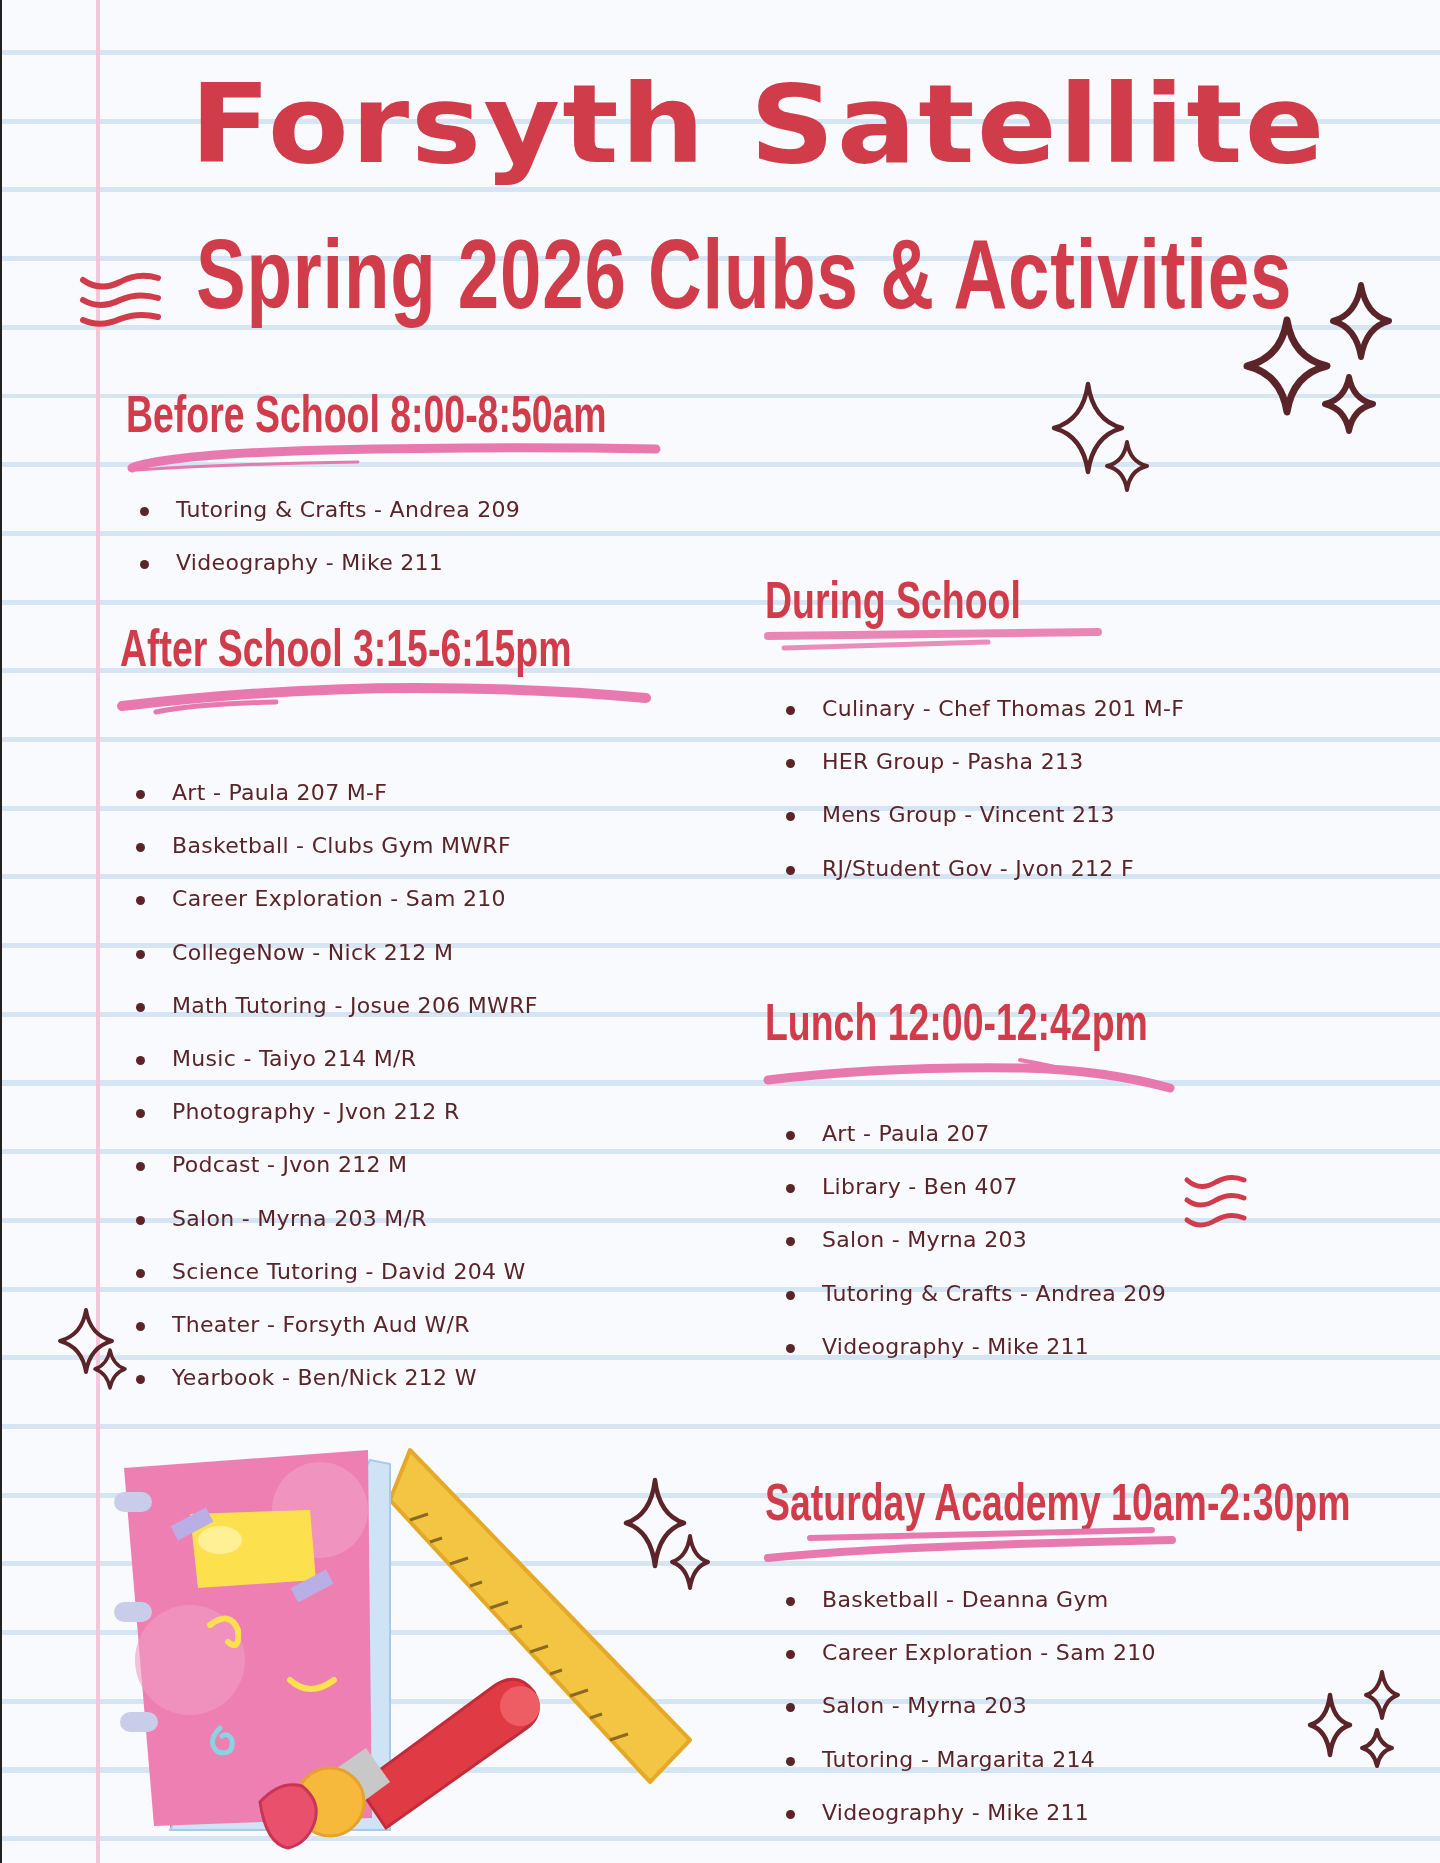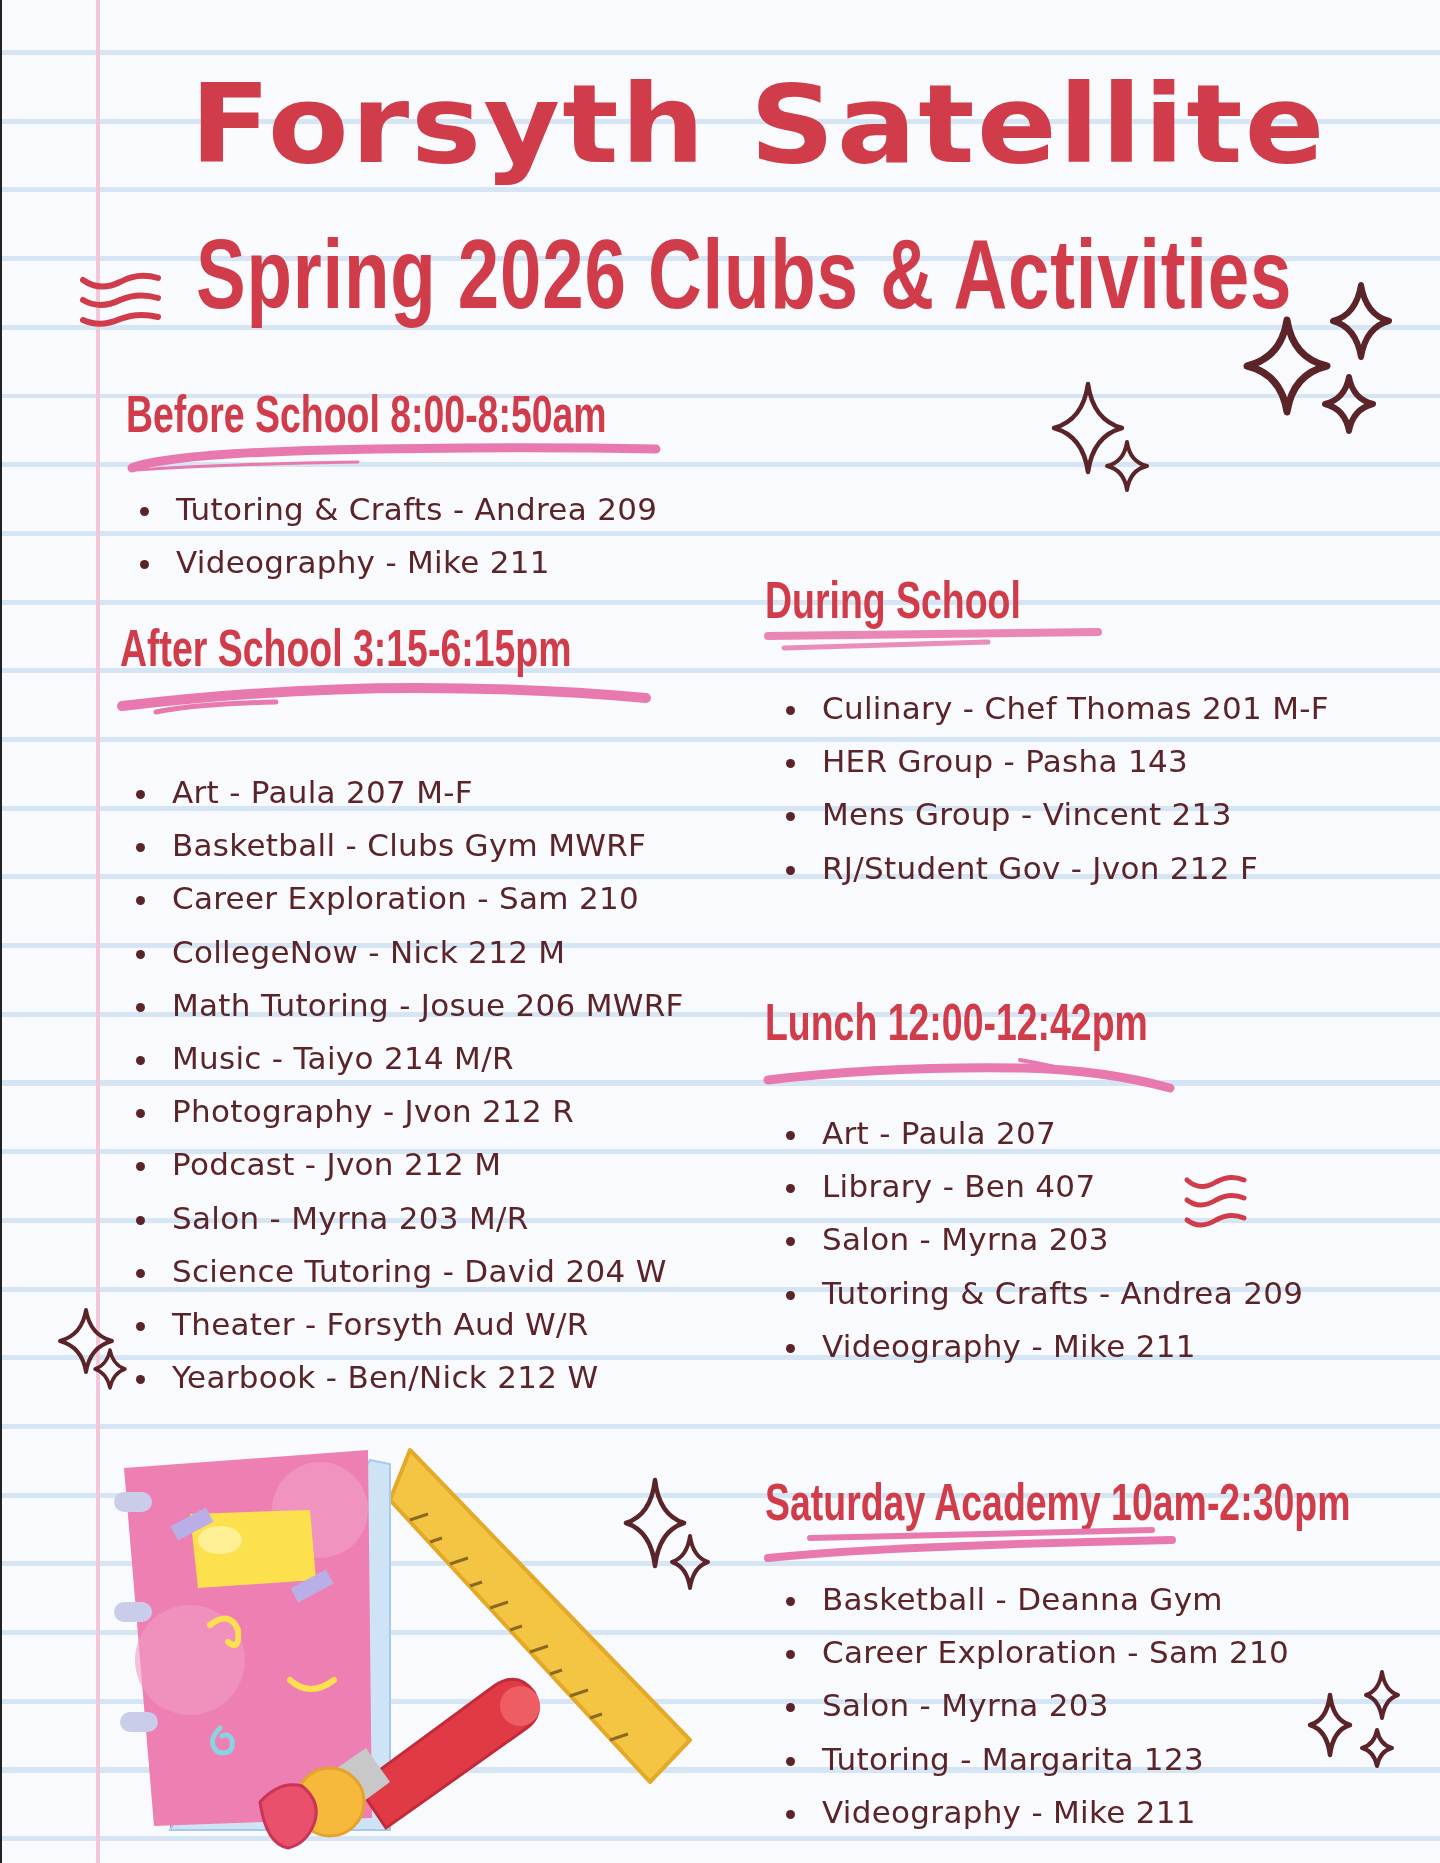--- a/index.html
+++ b/index.html
@@ -12,21 +12,21 @@
   .edge{position:absolute;left:0;top:0;width:2px;height:1863px;background:#222;}
   .margin-line{position:absolute;left:96px;top:0;width:4px;height:1863px;background:#f4c6da;}
   .abs{position:absolute;}
   .title{left:190px;top:70px;width:1160px;font-family:"DejaVu Sans",sans-serif;font-weight:bold;
     font-size:118px;letter-spacing:2px;color:#d13c4a;line-height:1;white-space:nowrap;transform:scaleY(0.92);transform-origin:left top;}
   .subtitle{left:196px;top:225px;font-family:"Liberation Sans",sans-serif;font-weight:bold;font-size:98px;
     color:#d13c4a;line-height:1;white-space:nowrap;transform:scaleX(0.76);transform-origin:left top;letter-spacing:1px;}
   .heading{font-family:"Liberation Sans",sans-serif;font-weight:bold;color:#d13c4a;font-size:52px;line-height:1;
     white-space:nowrap;transform:scaleX(0.72);transform-origin:left top;}
   ul.list{list-style:none;margin:0;padding:0;}
-  ul.list li{position:relative;font-family:"DejaVu Sans",sans-serif;font-size:31px;color:#5a2428;height:53.2px;line-height:53.2px;
+  ul.list li{position:relative;font-family:"DejaVu Sans",sans-serif;font-size:22px;color:#5a2428;height:53.2px;line-height:53.2px;
     white-space:nowrap;padding-left:36px;letter-spacing:0.3px;}
   ul.list li::before{content:"";position:absolute;left:0;top:24px;width:9px;height:9px;border-radius:50%;background:#5a2428;}
   svg{position:absolute;overflow:visible;}
 </style>
 </head>
 <body>
 
 <div class="paper"></div>
 <div class="edge"></div>
 <div class="margin-line"></div>
@@ -95,21 +95,21 @@
   <path d="M0 -19 Q3 -4 15 0 Q3 4 0 19 Q-3 4 -15 0 Q-3 -4 0 -19Z" fill="none" stroke="#5a2428" stroke-width="3.5" stroke-linejoin="round"></path>
 </svg>
 
 <div class="abs heading" style="left:765px;top:574px">During School</div>
 <svg style="left:764px;top:628px;width:340px;height:26px" viewBox="0 0 340 26">
   <path d="M4 8 L334 4" fill="none" stroke="#e879ae" stroke-width="8" stroke-linecap="round" opacity="0.9"></path>
   <path d="M20 20 L224 14" fill="none" stroke="#e879ae" stroke-width="5" stroke-linecap="round" opacity="0.85"></path>
 </svg>
 <ul class="abs list" style="left:786px;top:682px">
   <li>Culinary - Chef Thomas 201 M-F</li>
-  <li>HER Group - Pasha 143</li>
+  <li>HER Group - Pasha 213</li>
   <li>Mens Group - Vincent 213</li>
   <li>RJ/Student Gov - Jvon 212 F</li>
 </ul>
 
 <div class="abs heading" style="left:765px;top:996px">Lunch 12:00-12:42pm</div>
 <svg style="left:764px;top:1046px;width:412px;height:48px" viewBox="0 0 412 48">
   <path d="M4 34 Q120 20 260 22 Q340 24 406 42" fill="none" stroke="#e879ae" stroke-width="9" stroke-linecap="round"></path>
   <path d="M256 14 Q290 20 310 26" fill="none" stroke="#e879ae" stroke-width="4" stroke-linecap="round"></path>
 </svg>
 <ul class="abs list" style="left:786px;top:1107px">
@@ -130,21 +130,21 @@
 
 <div class="abs heading" style="left:765px;top:1476px">Saturday Academy 10am-2:30pm</div>
 <svg style="left:762px;top:1524px;width:420px;height:40px" viewBox="0 0 420 40">
   <path d="M48 14 L390 6" fill="none" stroke="#e879ae" stroke-width="6" stroke-linecap="round"></path>
   <path d="M6 34 Q120 22 410 16" fill="none" stroke="#e879ae" stroke-width="8" stroke-linecap="round"></path>
 </svg>
 <ul class="abs list" style="left:786px;top:1573px">
   <li>Basketball - Deanna Gym</li>
   <li>Career Exploration - Sam 210</li>
   <li>Salon - Myrna 203</li>
-  <li>Tutoring - Margarita 123</li>
+  <li>Tutoring - Margarita 214</li>
   <li>Videography - Mike 211</li>
 </ul>
 
 <svg style="left:1308px;top:1693px;width:44px;height:64px" viewBox="-22 -32 44 64">
   <path d="M0 -30 Q3 -5 20 0 Q3 5 0 30 Q-3 5 -20 0 Q-3 -5 0 -30Z" fill="none" stroke="#5a2428" stroke-width="4.5" stroke-linejoin="round"></path>
 </svg>
 <svg style="left:1364px;top:1670px;width:36px;height:50px" viewBox="-18 -25 36 50">
   <path d="M0 -23 Q3 -4 16 0 Q3 4 0 23 Q-3 4 -16 0 Q-3 -4 0 -23Z" fill="none" stroke="#5a2428" stroke-width="4" stroke-linejoin="round"></path>
 </svg>
 <svg style="left:1360px;top:1728px;width:34px;height:40px" viewBox="-17 -20 34 40">

